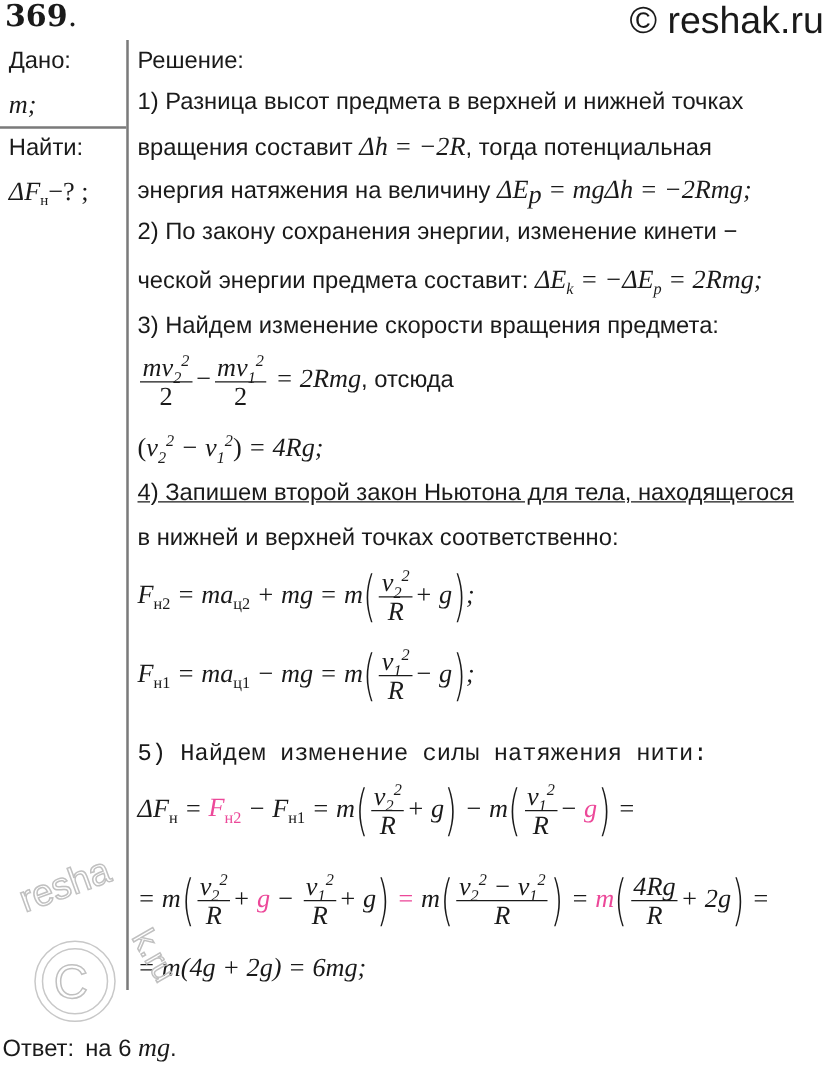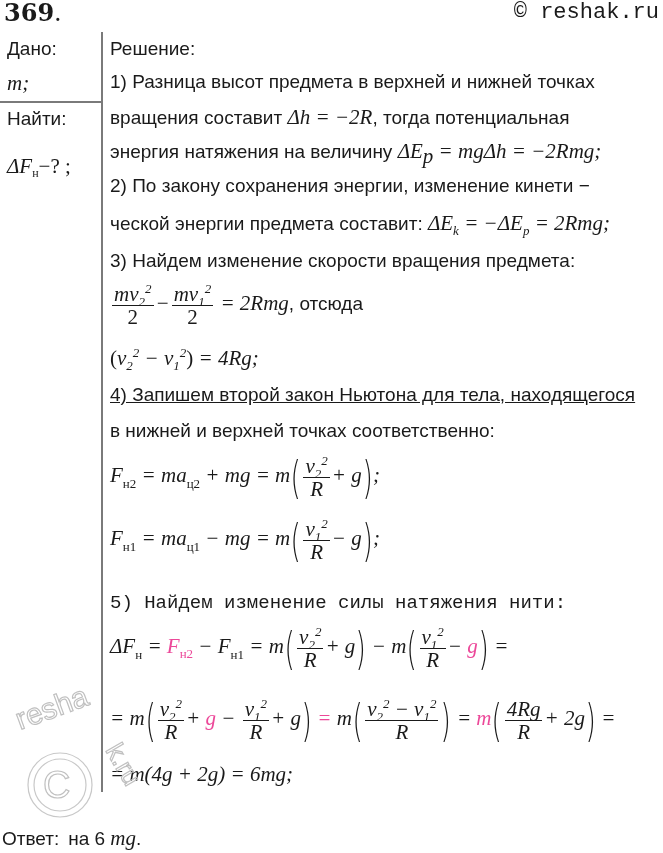--- a/index.html
+++ b/index.html
@@ -20,29 +20,29 @@
   .vline { position: absolute; left: 101px; top: 32px; width: 1.5px; height: 760px; background: #7a7a7a; }
   .hline { position: absolute; left: 0; top: 101px; width: 101px; height: 1.5px; background: #7a7a7a; }
   .watermark { position: absolute; left: 10px; top: 690px; pointer-events: none; }
 </style>
 </head>
 <body>
 
 <div class="abs serif" style="left:4px; top:-2px; font-size:24px; font-weight:bold;">
   <span>369</span><span style="font-weight:normal">.</span>
 </div>
-<div class="abs" style="right:4px; top:0px; font-family:Liberation Mono, monospace; font-size:22px;">© reshak.ru</div>
+<div class="abs" style="right:4px; top:0px; font-family:Liberation Sans, sans-serif; font-size:30px;">© reshak.ru</div>
 
 <div class="vline"></div>
 <div class="hline"></div>
 
 <div class="abs txt" style="left:7px; top:38px;">Дано:</div>
 <div class="abs math" style="left:7px; top:71px;">m;</div>
 <div class="abs txt" style="left:7px; top:108px;">Найти:</div>
-<div class="abs" style="left:7px; top:154px;">
+<div class="abs" style="left:7px; top:141px;">
   <span class="math">ΔF</span><sub class="math" style="font-style:normal;font-size:12px">н</sub><span class="math up">−? ;</span>
 </div>
 
 <div class="abs txt" style="left:110px; top:38px;">Решение:</div>
 
 <div class="abs txt" style="left:110px; top:71px;">1) Разница высот предмета в верхней и нижней точках</div>
 <div class="abs txt" style="left:110px; top:105px;">
   <span>вращения составит </span><span class="math">Δh = −2R</span><span>, тогда потенциальная</span>
 </div>
 <div class="abs txt" style="left:110px; top:139px;">

